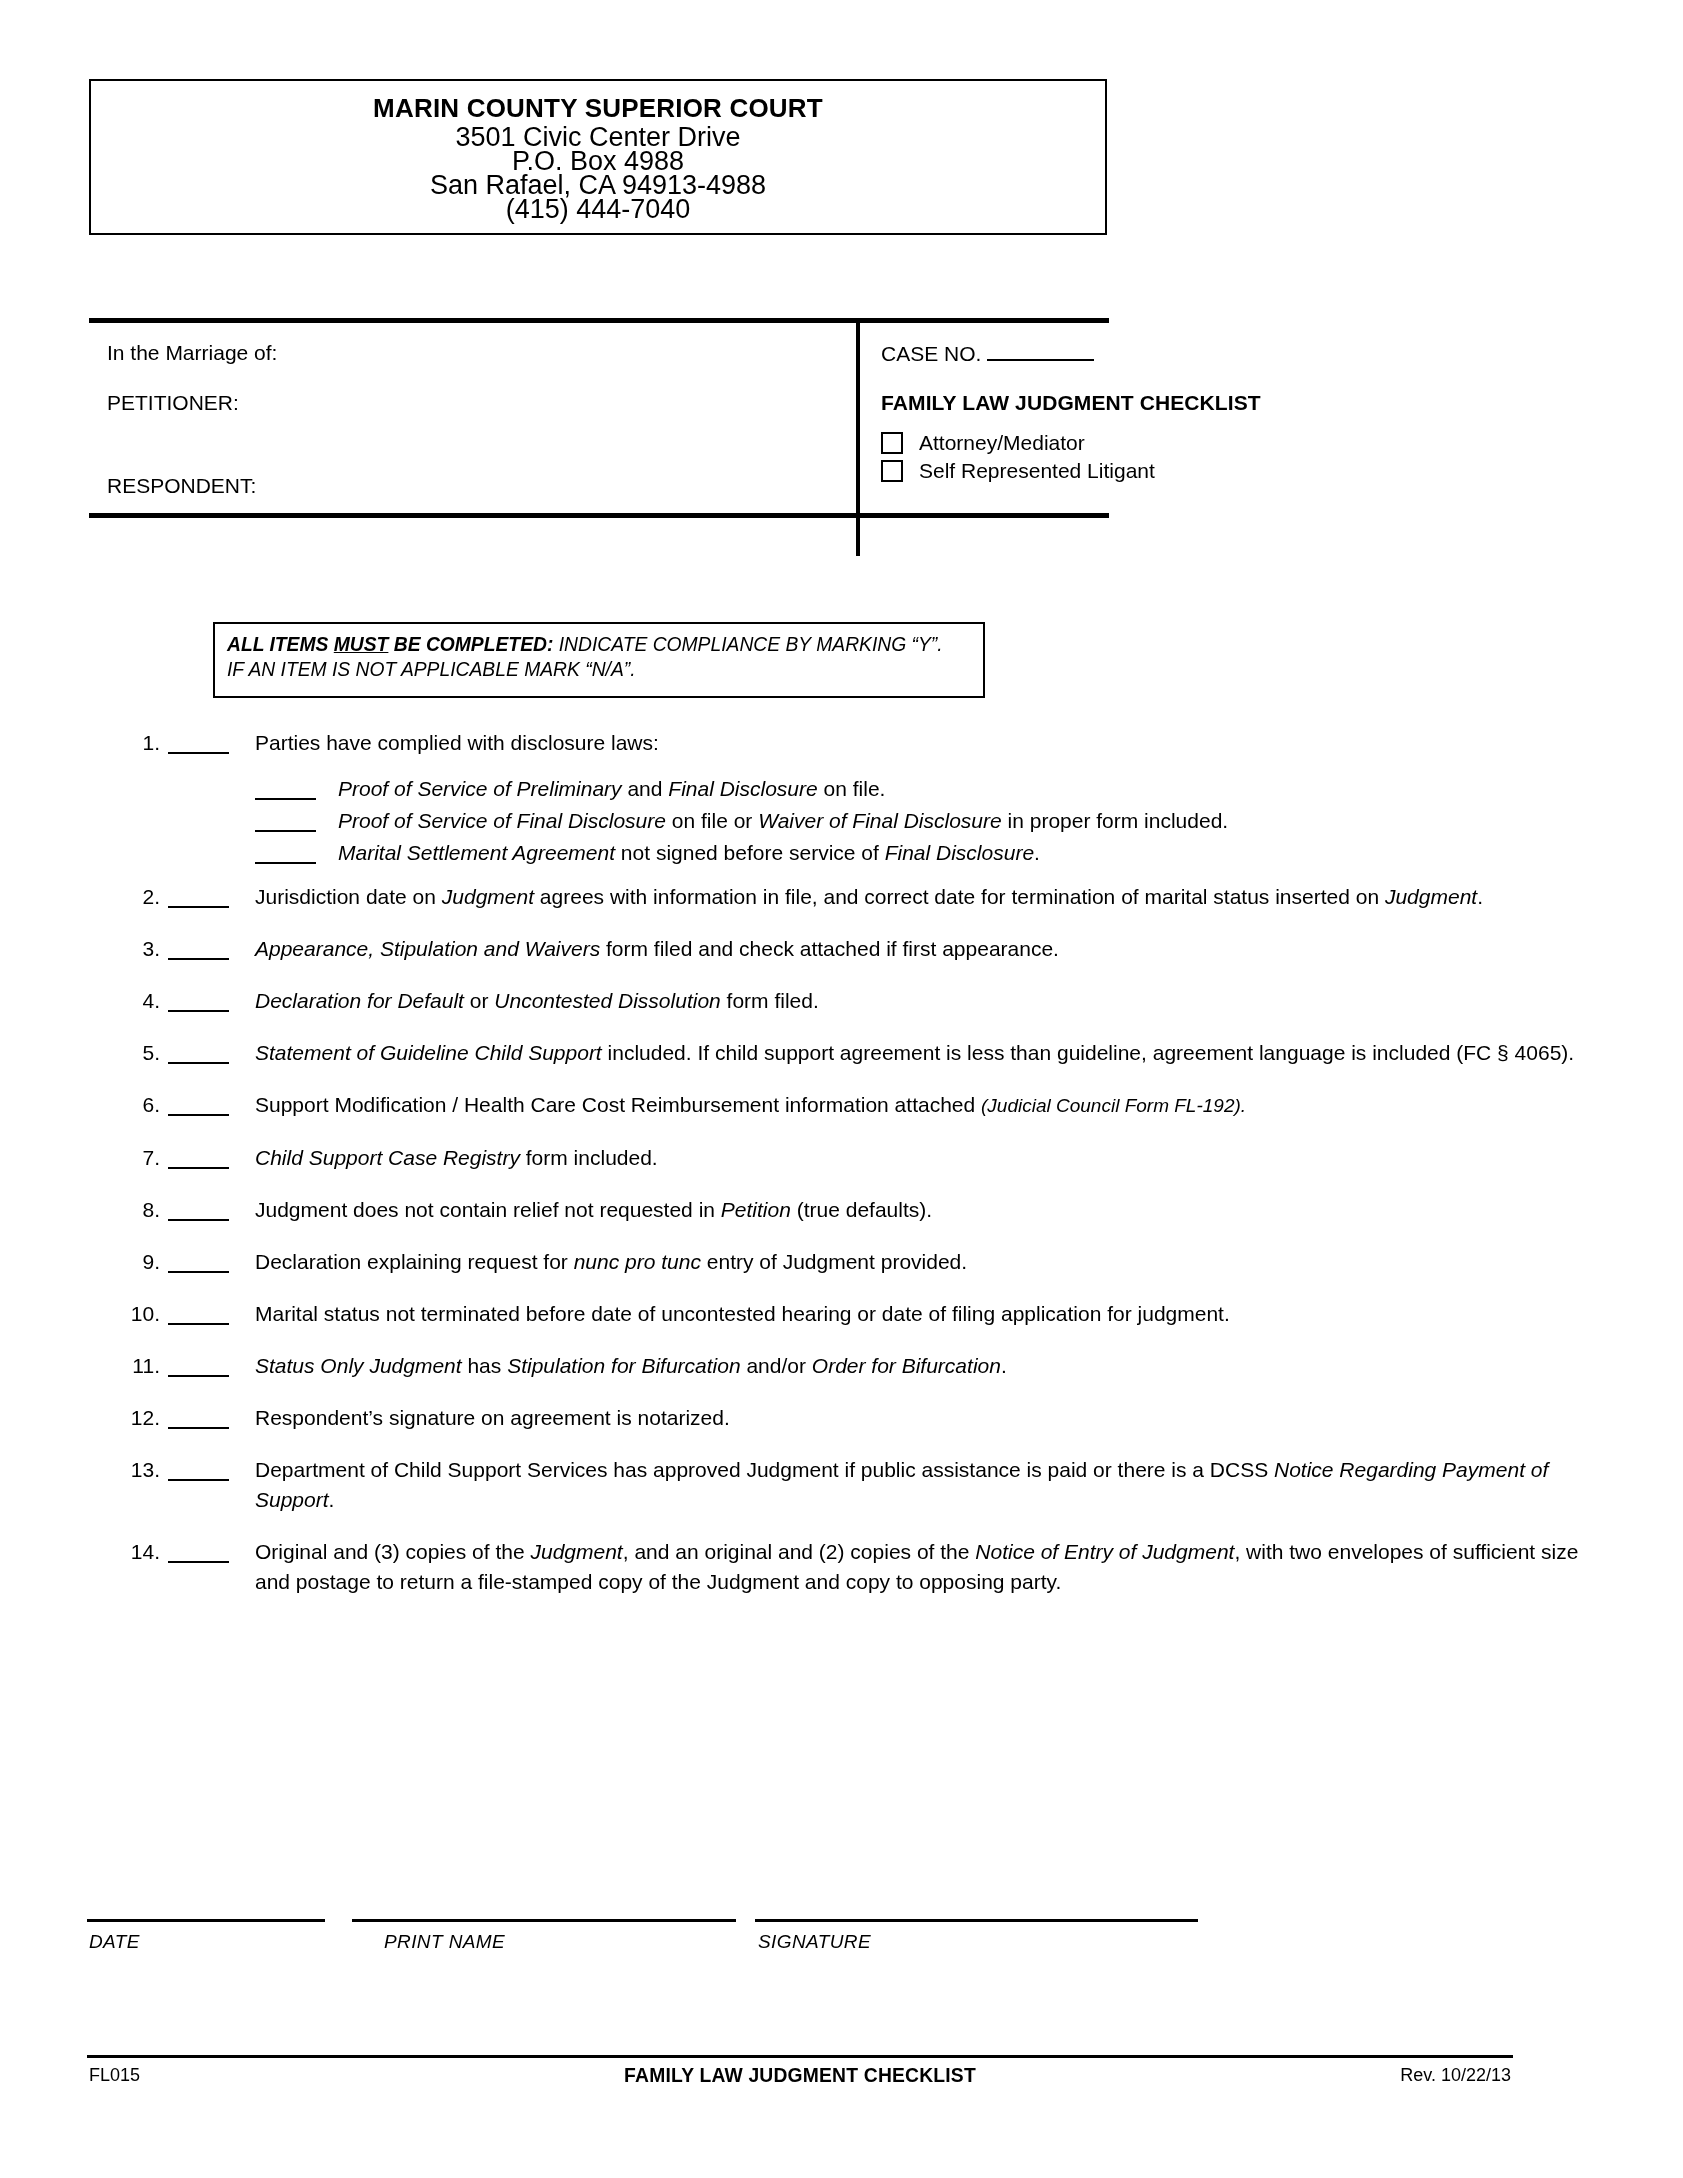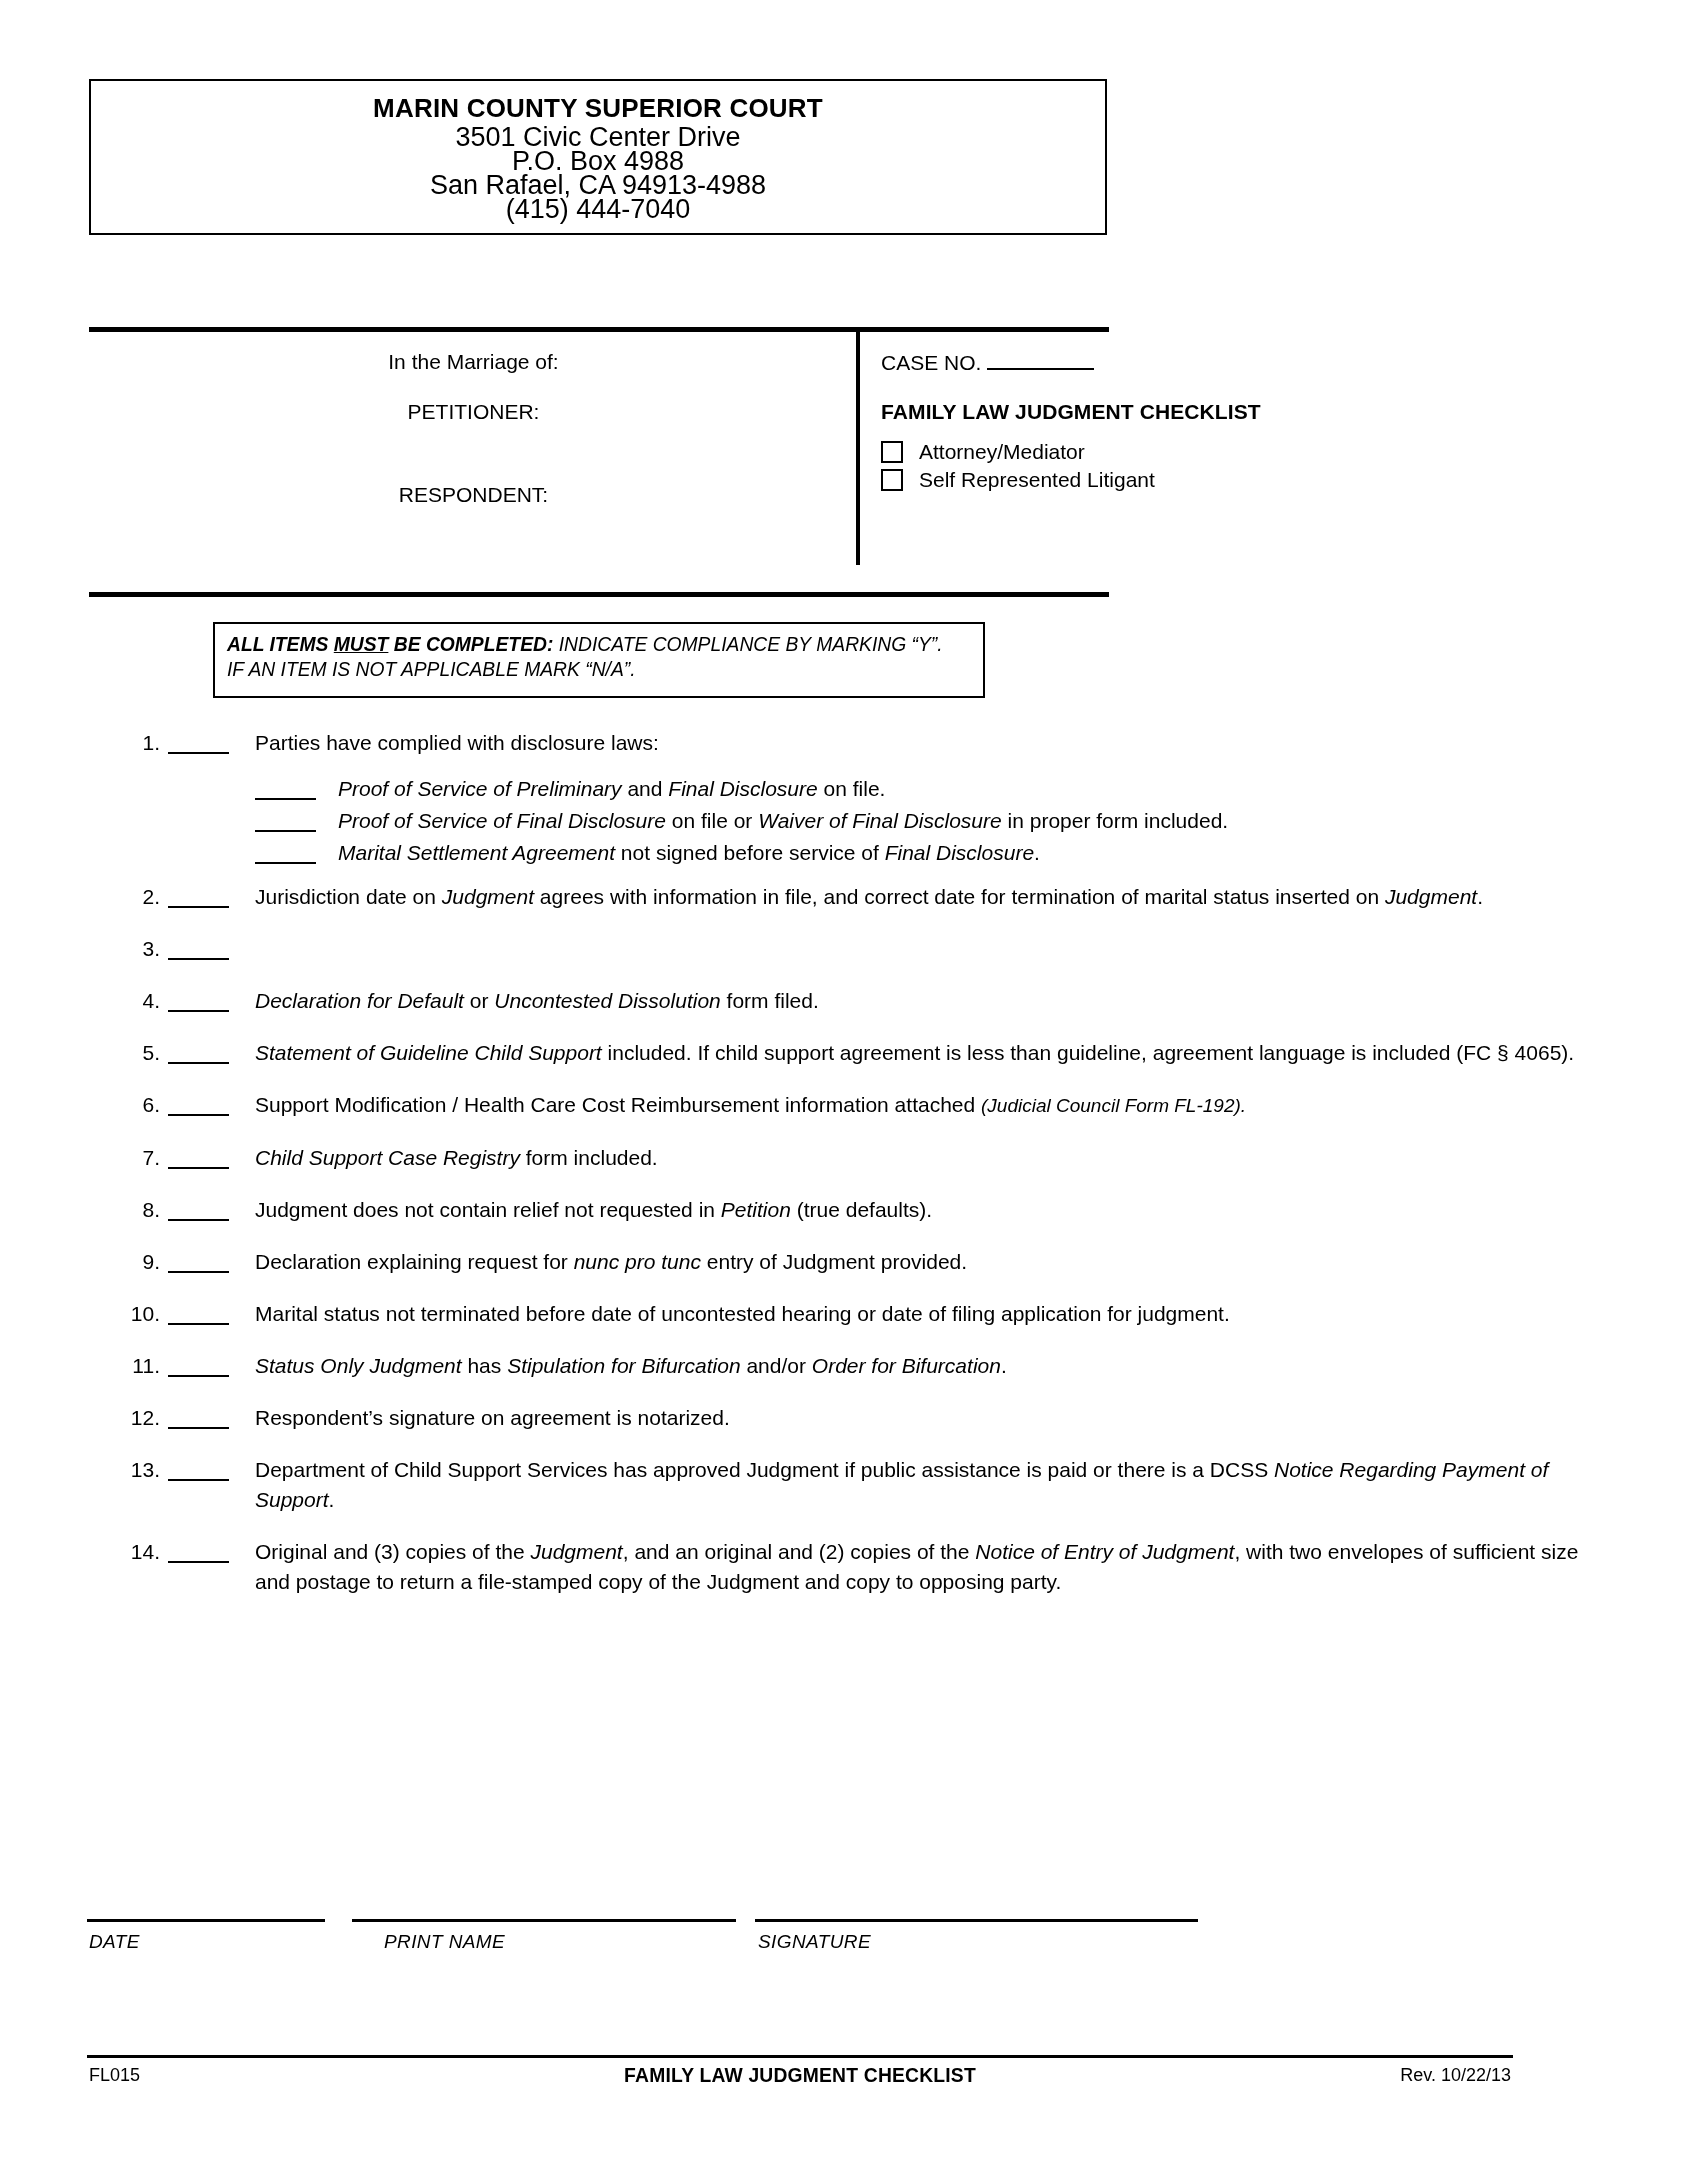--- a/index.html
+++ b/index.html
@@ -43,24 +43,23 @@
   }
   .court-addr {
     font-size: 27px;
     line-height: 24px;
   }
 
   
   .caption {
     position: absolute;
     left: 89px;
-    top: 327px;
+    top: 318px;
     width: 1020px;
-    height: 270px;
-    text-align: center;
+    height: 200px;
   }
   .rule-thick-top {
     position: absolute;
     left: 0;
     top: 0;
     width: 1020px;
     height: 5px;
     background: #000;
   }
   .rule-thick-bottom {
@@ -370,20 +369,21 @@
       </div>
       <div class="gap-after-sublist"></div>
       <div class="item">
         <div class="item-num">2.</div>
         <div class="item-blank"></div>
         <div class="item-text"><span>Jurisdiction date on </span><i>Judgment</i><span> agrees with information in file, and correct date for termination of marital status inserted on </span><i>Judgment</i><span>.</span></div>
       </div>
       <div class="item">
         <div class="item-num">3.</div>
         <div class="item-blank"></div>
+        <div class="item-text"><i>Appearance, Stipulation and Waivers</i><span> form filed and check attached if first appearance.</span></div>
       </div>
       <div class="item">
         <div class="item-num">4.</div>
         <div class="item-blank"></div>
         <div class="item-text"><i>Declaration for Default</i><span> or </span><i>Uncontested Dissolution</i><span> form filed.</span></div>
       </div>
       <div class="item">
         <div class="item-num">5.</div>
         <div class="item-blank"></div>
         <div class="item-text"><i>Statement of Guideline Child Support</i><span> included.  If child support agreement is less than guideline, agreement language is included (FC § 4065).</span></div>

